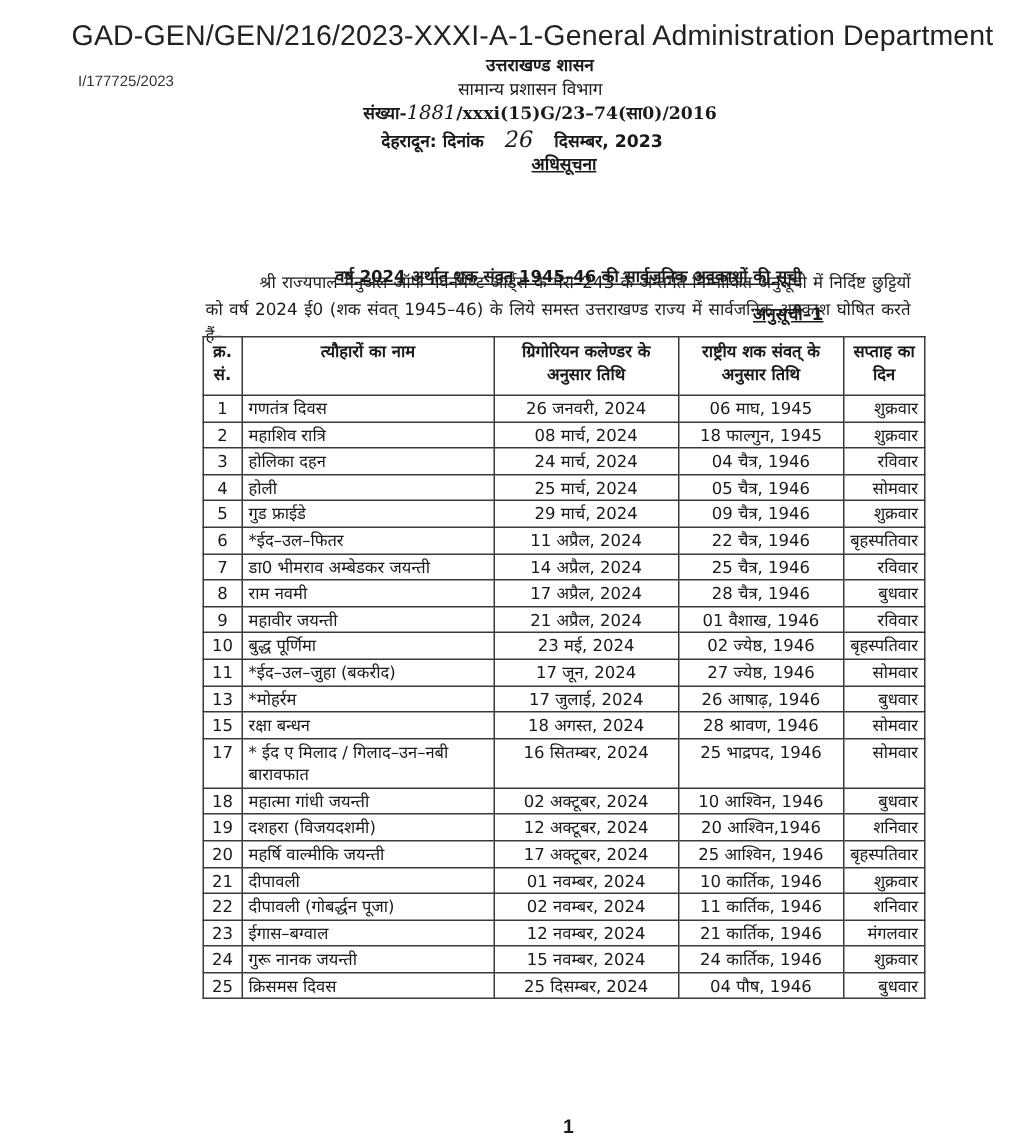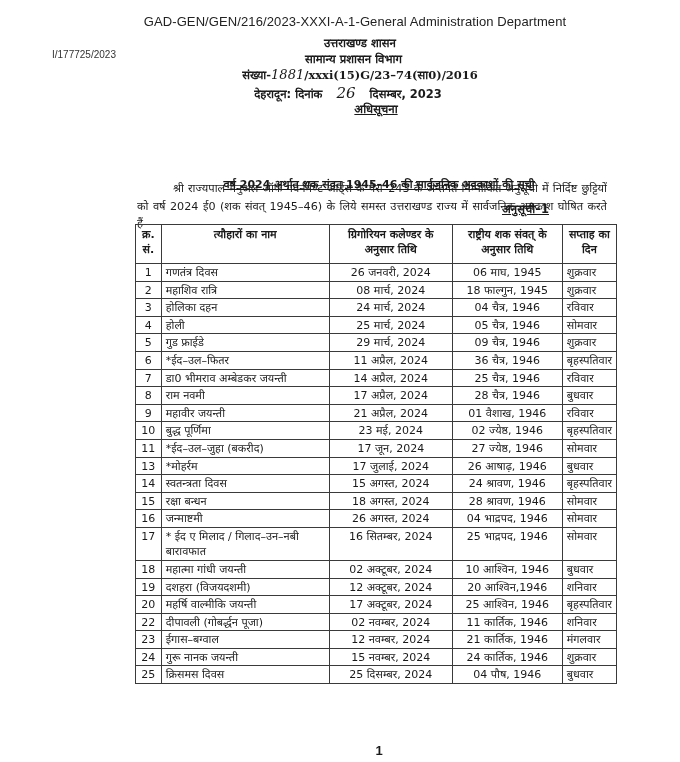--- a/index.html
+++ b/index.html
@@ -5,30 +5,30 @@
   html, body { margin: 0; padding: 0; }
   body {
     width: 680px; height: 762px; overflow: hidden;
     background: #ffffff; color: #1a1a1a;
     font-family: "DejaVu Sans", "Liberation Sans", sans-serif;
     position: relative;
   }
   .abs { position: absolute; }
   .ref-line {
     left: 0; width: 680px; top: 14px; text-align: center;
-    font-family: "Liberation Sans", sans-serif; font-size: 13px; letter-spacing: 0.1px; color: #222;
+    font-family: "Liberation Sans", sans-serif; font-size: 19px; letter-spacing: 0.1px; color: #222;
     padding-left: 30px; box-sizing: border-box;
   }
   .side-ref {
     left: 52px; top: 49px; font-family: "Liberation Sans", sans-serif;
     font-size: 10px; color: #333;
   }
   .center { left: 0; width: 680px; text-align: center; }
   .gov { top: 35px; font-size: 11.5px; font-weight: bold; padding-left: 40px; box-sizing: border-box; }
-  .dept { top: 51px; font-size: 11.5px; font-weight: bold; padding-left: 27px; box-sizing: border-box; }
+  .dept { top: 51px; font-size: 11.5px; font-weight: normal; padding-left: 27px; box-sizing: border-box; }
   .num { top: 67px; font-size: 11.5px; font-weight: bold; padding-left: 40px; box-sizing: border-box; font-family: "DejaVu Serif", serif; }
   .num .hand { font-family: "DejaVu Serif", serif; font-style: italic; font-weight: normal; font-size: 13px; }
   .date { top: 84px; font-size: 11.5px; font-weight: bold; padding-left: 16px; box-sizing: border-box; }
   .date .hand { font-style: italic; font-weight: normal; font-size: 15px; margin: 0 10px; font-family: "DejaVu Serif", serif; }
   .notif { top: 101px; font-size: 11.5px; font-weight: bold; text-decoration: underline; padding-left: 40px; box-sizing: border-box; margin-left: 16px; }
   .para {
     left: 137px; width: 470px; top: 150px; font-size: 11.2px; line-height: 17.5px;
     text-align: justify; color: #1c1c1c; margin-top: 30px;
   }
   .para .indent { display: inline-block; width: 36px; }
@@ -47,21 +47,21 @@
     border: 1.4px solid #3a3a3a; padding: 0 4px; line-height: 15.5px; vertical-align: top;
   }
   table.holidays th {
     font-weight: bold; font-size: 11px; text-align: center; height: 36px; padding-top: 2px; line-height: 15px;
   }
   table.holidays td { height: 15.6px; padding-top: 1px; }
   td.c-sn { width: 17px; text-align: center; }
   td.c-name { width: 170px; text-align: left; }
   td.c-greg { width: 122px; text-align: center; }
   td.c-saka { width: 105px; text-align: center; }
-  td.c-day { text-align: left; }
+  td.c-day { text-align: right; }
   .page-no {
     left: 0; width: 680px; text-align: center; top: 743px;
     font-family: "Liberation Sans", sans-serif; font-weight: bold; font-size: 13px; padding-left: 78px; box-sizing: border-box;
   }
 </style>
 </head>
 <body>
 
 <div class="abs ref-line">GAD-GEN/GEN/216/2023-XXXI-A-1-General Administration Department</div>
 <div class="abs side-ref">I/177725/2023</div>
@@ -126,21 +126,21 @@
         <td class="c-sn">5</td>
         <td class="c-name">गुड फ्राईडे</td>
         <td class="c-greg">29 मार्च, 2024</td>
         <td class="c-saka">09 चैत्र, 1946</td>
         <td class="c-day">शुक्रवार</td>
       </tr>
       <tr>
         <td class="c-sn">6</td>
         <td class="c-name">*ईद–उल–फितर</td>
         <td class="c-greg">11 अप्रैल, 2024</td>
-        <td class="c-saka">36 चैत्र, 1946</td>
+        <td class="c-saka">22 चैत्र, 1946</td>
         <td class="c-day">बृहस्पतिवार</td>
       </tr>
       <tr>
         <td class="c-sn">7</td>
         <td class="c-name">डा0 भीमराव अम्बेडकर जयन्ती</td>
         <td class="c-greg">14 अप्रैल, 2024</td>
         <td class="c-saka">25 चैत्र, 1946</td>
         <td class="c-day">रविवार</td>
       </tr>
       <tr>
@@ -172,38 +172,24 @@
         <td class="c-day">सोमवार</td>
       </tr>
       <tr>
         <td class="c-sn">13</td>
         <td class="c-name">*मोहर्रम</td>
         <td class="c-greg">17 जुलाई, 2024</td>
         <td class="c-saka">26 आषाढ़, 1946</td>
         <td class="c-day">बुधवार</td>
       </tr>
       <tr>
-        <td class="c-sn">14</td>
-        <td class="c-name">स्वतन्त्रता दिवस</td>
-        <td class="c-greg">15 अगस्त, 2024</td>
-        <td class="c-saka">24 श्रावण, 1946</td>
-        <td class="c-day">बृहस्पतिवार</td>
-      </tr>
-      <tr>
         <td class="c-sn">15</td>
         <td class="c-name">रक्षा बन्धन</td>
         <td class="c-greg">18 अगस्त, 2024</td>
         <td class="c-saka">28 श्रावण, 1946</td>
-        <td class="c-day">सोमवार</td>
-      </tr>
-      <tr>
-        <td class="c-sn">16</td>
-        <td class="c-name">जन्माष्टमी</td>
-        <td class="c-greg">26 अगस्त, 2024</td>
-        <td class="c-saka">04 भाद्रपद, 1946</td>
         <td class="c-day">सोमवार</td>
       </tr>
       <tr>
         <td class="c-sn">17</td>
         <td class="c-name">* ईद ए मिलाद / गिलाद–उन–नबी बारावफात</td>
         <td class="c-greg">16 सितम्बर, 2024</td>
         <td class="c-saka">25 भाद्रपद, 1946</td>
         <td class="c-day">सोमवार</td>
       </tr>
       <tr>
@@ -221,20 +207,27 @@
         <td class="c-day">शनिवार</td>
       </tr>
       <tr>
         <td class="c-sn">20</td>
         <td class="c-name">महर्षि वाल्मीकि जयन्ती</td>
         <td class="c-greg">17 अक्टूबर, 2024</td>
         <td class="c-saka">25 आश्विन, 1946</td>
         <td class="c-day">बृहस्पतिवार</td>
       </tr>
       <tr>
+        <td class="c-sn">21</td>
+        <td class="c-name">दीपावली</td>
+        <td class="c-greg">01 नवम्बर, 2024</td>
+        <td class="c-saka">10 कार्तिक, 1946</td>
+        <td class="c-day">शुक्रवार</td>
+      </tr>
+      <tr>
         <td class="c-sn">22</td>
         <td class="c-name">दीपावली (गोबर्द्धन पूजा)</td>
         <td class="c-greg">02 नवम्बर, 2024</td>
         <td class="c-saka">11 कार्तिक, 1946</td>
         <td class="c-day">शनिवार</td>
       </tr>
       <tr>
         <td class="c-sn">23</td>
         <td class="c-name">ईगास–बग्वाल</td>
         <td class="c-greg">12 नवम्बर, 2024</td>

